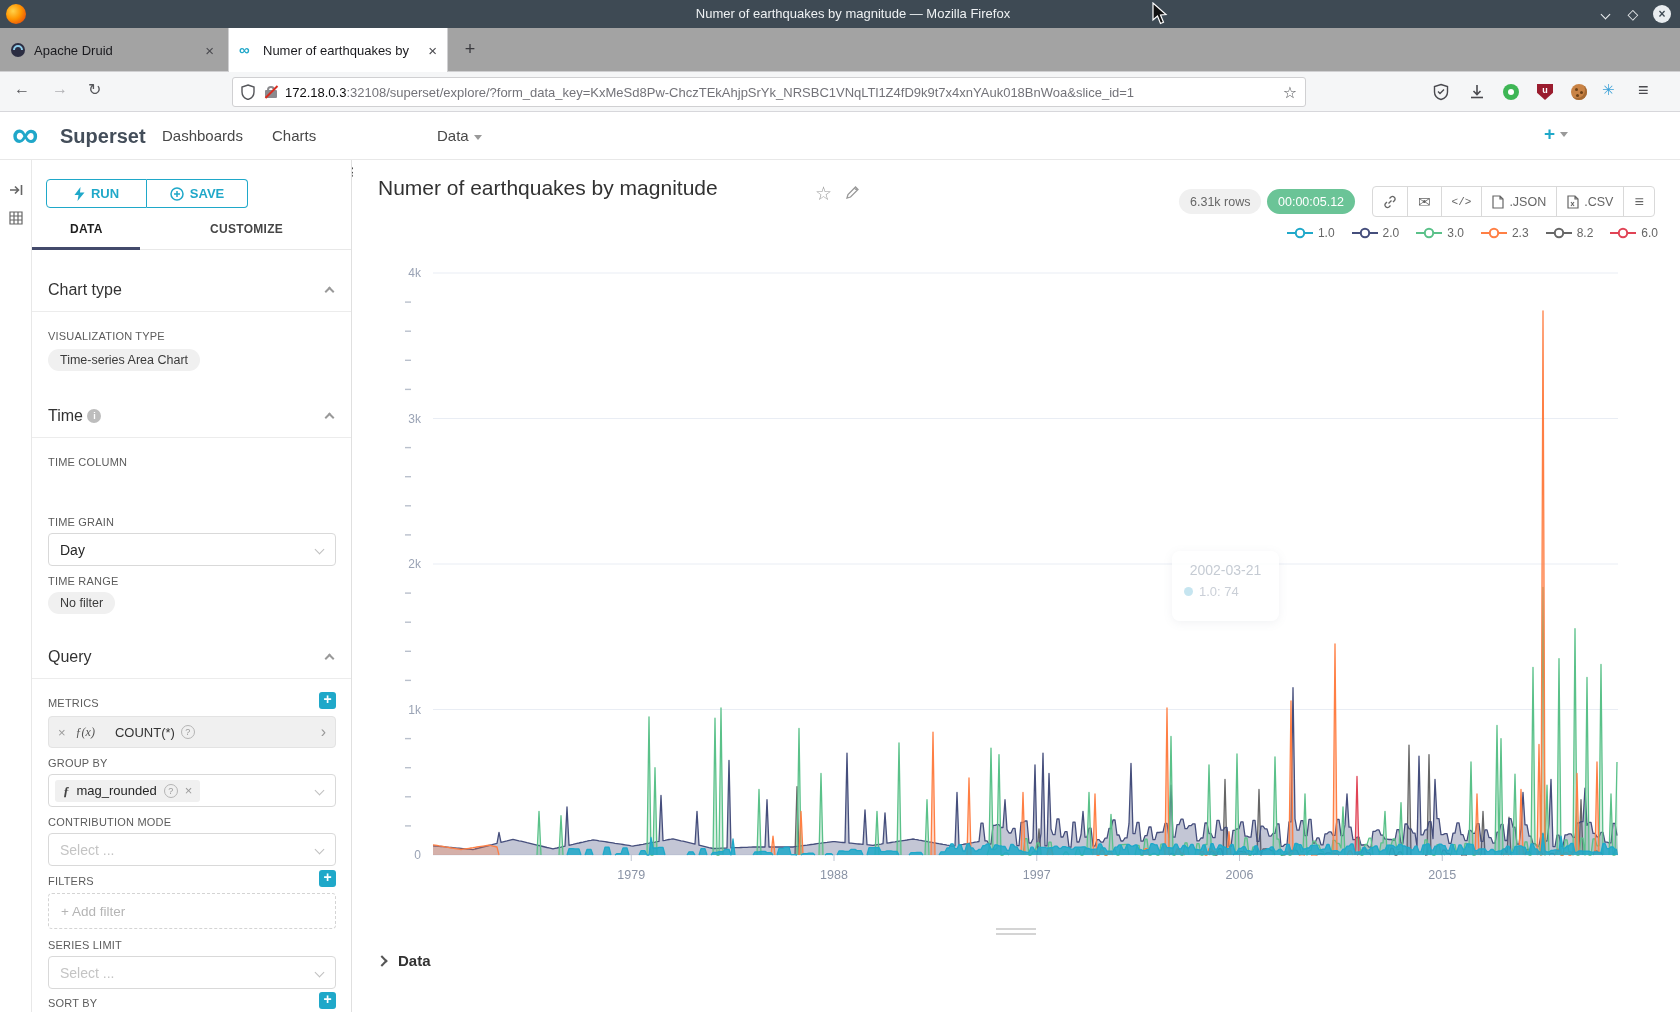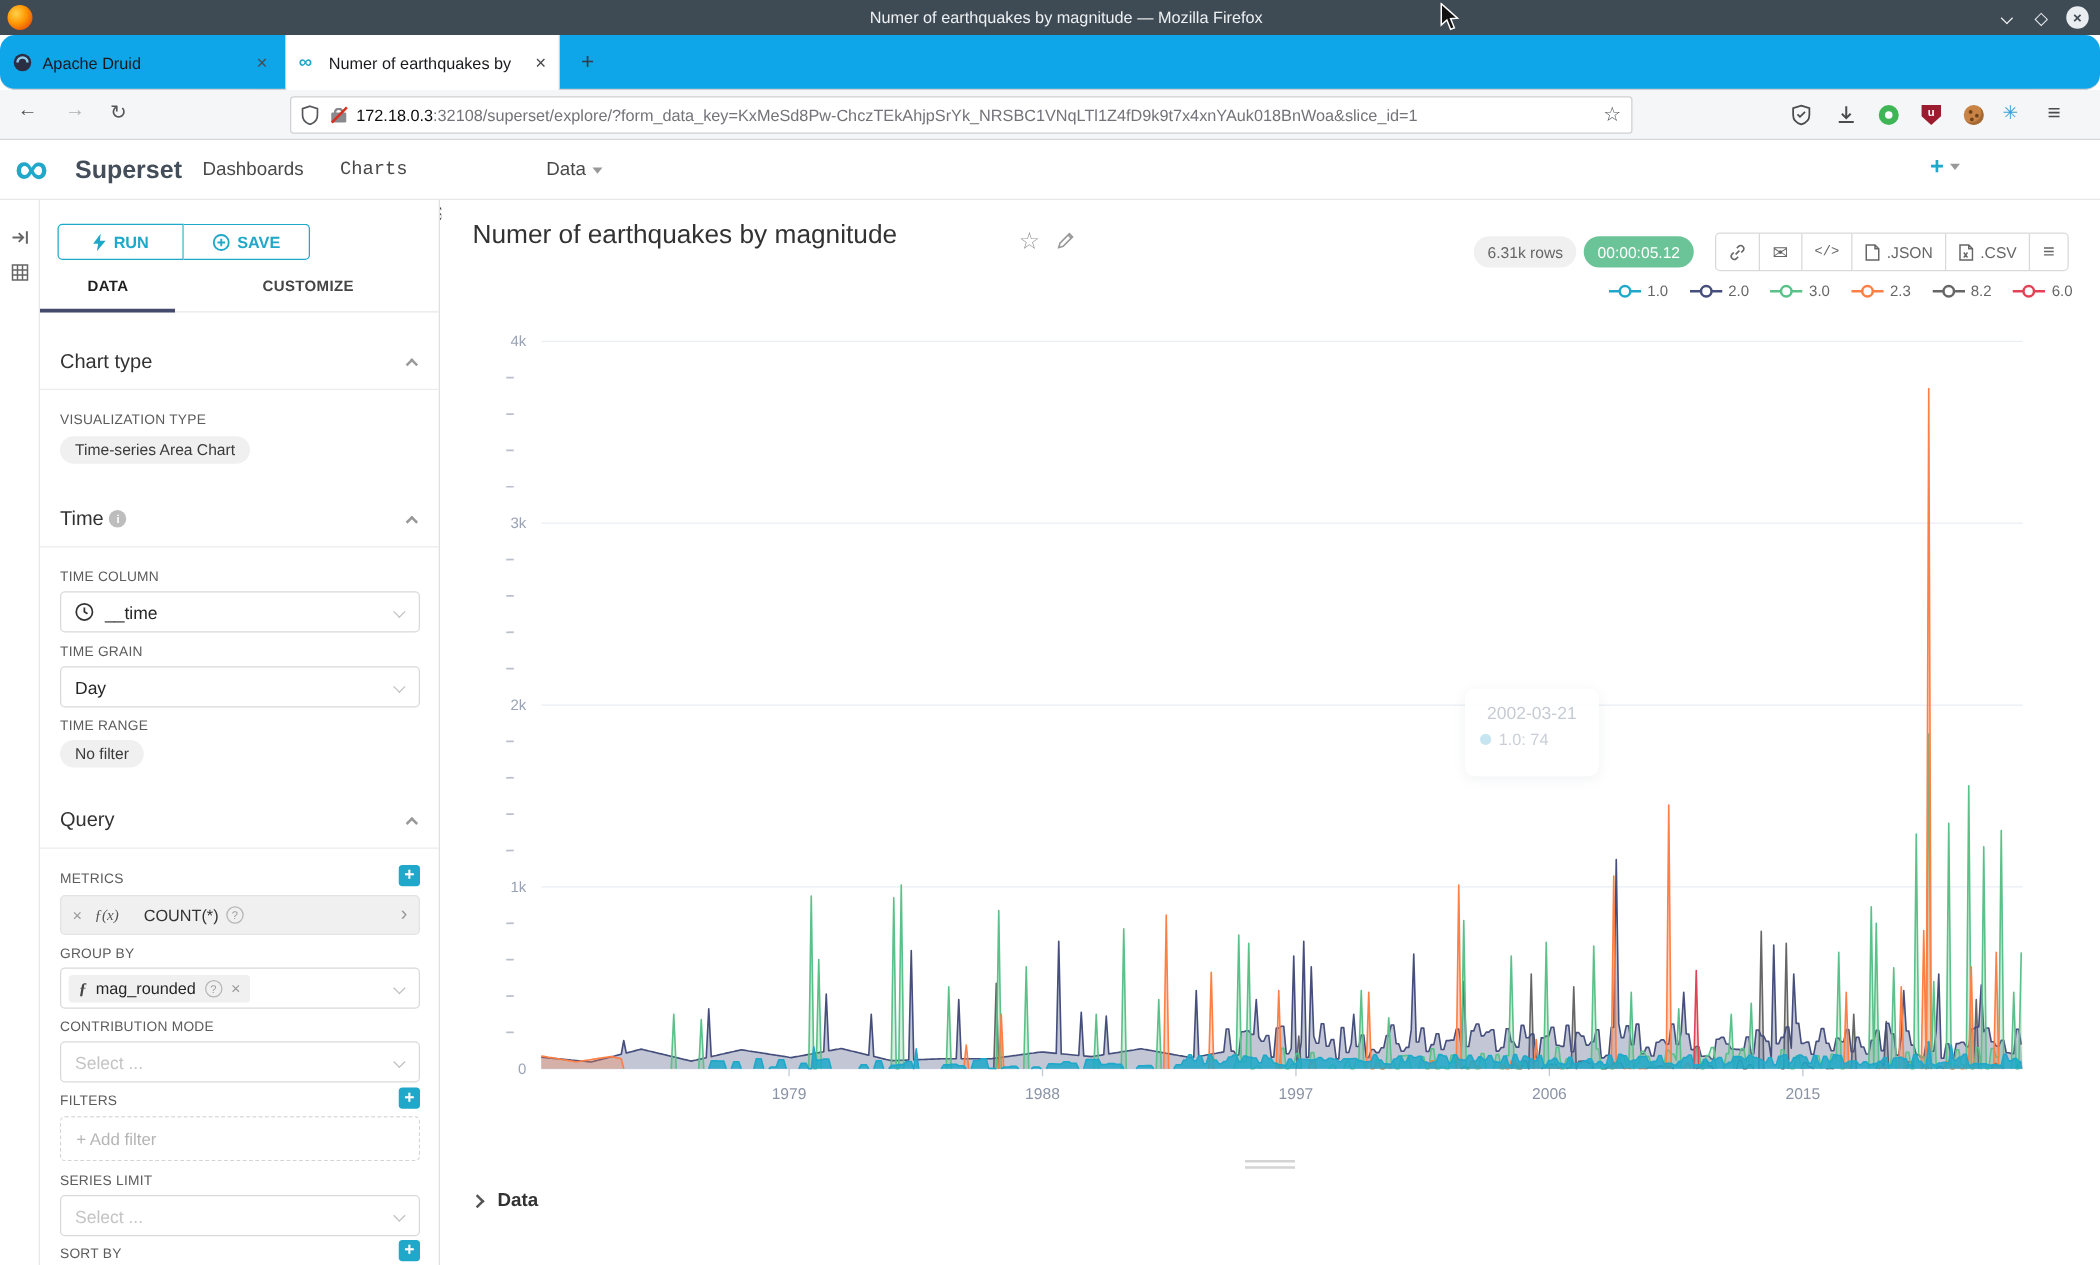--- a/index.html
+++ b/index.html
@@ -11,21 +11,21 @@
   #titlebar { position:absolute; left:0; top:0; width:1680px; height:28px; background:#3e4a54; color:#f5f5f5; }
   #titlebar .title { position:absolute; left:0; right:0; top:6px; text-align:center; font-size:13px; color:#eef1f3;padding-left:26px; }
   .ff-logo { position:absolute; left:6px; top:4px; width:20px; height:20px; border-radius:50%;
              background:radial-gradient(circle at 35% 35%, #ffd24a 0%, #ff9500 45%, #e8540c 80%); }
   .winbtn { position:absolute; top:5px; width:18px; height:18px; color:#eef1f3; text-align:center; line-height:18px; font-size:13px; }
   .close-circle { border-radius:50%; background:#e9edf0; color:#3e4a54; font-weight:bold; font-size:12px; }
   .chev { display:inline-block; width:7px; height:7px; border-right:1.6px solid #bfbfbf; border-bottom:1.6px solid #bfbfbf; transform:rotate(45deg); }
   .chev-up { display:inline-block; width:7px; height:7px; border-left:2px solid #999; border-top:2px solid #999; transform:rotate(45deg); }
   .winchev { display:inline-block; width:7px; height:7px; border-right:1.6px solid #eef1f3; border-bottom:1.6px solid #eef1f3; transform:rotate(45deg); margin-top:3px; }
 
-  #tabbar { position:absolute; left:0; top:28px; width:1680px; height:44px; background:#0ea5e9; border-bottom:1px solid #d0d0d2;border-radius:12px; }
+  #tabbar { position:absolute; left:0; top:28px; width:1680px; height:44px; background:#a3a3a3; border-bottom:1px solid #d0d0d2; }
   .tab { position:absolute; top:0; height:44px; display:flex; align-items:center; padding:0 10px; font-size:13px; color:#1a1a1e; }
   .tab.active { background:#fff; border-left:1px solid #d0d0d2; border-right:1px solid #d0d0d2; }
   .tab .fav { width:16px; height:16px; margin-right:8px; flex:0 0 16px; }
   .tab .x { margin-left:12px; color:#4a4a4f; font-size:15px; }
   .newtab { position:absolute; top:10px; width:24px; height:24px; text-align:center; line-height:22px; font-size:18px; color:#3a3a3e; }
 
   #urlrow { position:absolute; left:0; top:72px; width:1680px; height:40px; background:#f5f6f7; border-bottom:1px solid #d7d7db; }
   .navarrow { position:absolute; top:8px; font-size:16px; color:#55565a; }
   #urlfield { position:absolute; left:232px; top:5px; width:1074px; height:30px; background:#fff; border:1px solid #d0d0d2; border-radius:3px; display:flex; align-items:center; padding:0 8px; }
   #urlfield .urltext { font-size:13px; color:#737379; white-space:nowrap; overflow:hidden; }
@@ -147,21 +147,21 @@
         <div style="width:3px;height:3px;border-radius:50%;background:#6e4218;margin:4px 0 0 4px; box-shadow:5px 3px 0 #6e4218, 1px 6px 0 #6e4218;"></div>
       </div>
     <div class="tool-ic" style="left:1602px; top:9px; font-size:15px; color:#3aa0d8;">✳</div>
     <div class="tool-ic" style="left:1638px; top:8px; font-size:18px; color:#4a4a4f;">≡</div>
   </div>
 
   <div id="snav">
     <span class="brandmark">∞</span>
     <span class="brand">Superset</span>
     <span class="snav-item" style="left:162px;">Dashboards</span>
-    <span class="snav-item" style="left:272px;font-family:Liberation Mono, monospace;">Charts</span>
+    <span class="snav-item" style="left:272px;">Charts</span>
     <span class="snav-item" style="left:345px;margin-top:36px;"><span>SQL Lab</span><span class="caret-dn"></span></span>
     <span class="snav-item" style="left:437px;"><span>Data</span><span class="caret-dn"></span></span>
     <span class="snav-item" style="left:1544px; color:#1FA8C9; font-weight:bold; font-size:19px; top:11px;"><span>+</span><span class="caret-dn"></span></span>
     <span class="snav-item" style="left:1592px;margin-top:32px;"><span>Settings</span><span class="caret-dn"></span></span>
   </div>
 
   <div id="leftrail">
     <svg style="position:absolute; left:8px; top:22px;" width="16" height="16" viewBox="0 0 16 16">
         <path d="M2 8 H10 M7 4.5 L10.5 8 L7 11.5" fill="none" stroke="#666" stroke-width="1.6"></path>
         <path d="M13.5 3 V13" stroke="#666" stroke-width="1.6"></path>
@@ -195,28 +195,20 @@
     <span class="chev-up" style="position:absolute; left:294px; top:128px;"></span>
     <div class="sect-hr" style="top:151px;"></div>
     <div class="flabel" style="top:170px;">VISUALIZATION TYPE</div>
     <span class="gpill" style="position:absolute; left:16px; top:189px;">Time-series Area Chart</span>
 
     <div class="sect" style="top:247px;"><span>Time</span> <span class="icirc">i</span></div>
     <span class="chev-up" style="position:absolute; left:294px; top:254px;"></span>
     <div class="sect-hr" style="top:277px;"></div>
 
     <div class="flabel" style="top:296px;">TIME COLUMN</div>
-    <div class="sel" style="top:313px;">
-      <svg width="15" height="15" viewBox="0 0 15 15" style="margin-right:9px;">
-          <circle cx="7.5" cy="7.5" r="6.5" fill="none" stroke="#333" stroke-width="1.4"></circle>
-          <path d="M7.5 4 V7.5 L10 9" fill="none" stroke="#333" stroke-width="1.4"></path>
-        </svg>
-      <span>__time</span>
-      <span class="chev"></span>
-    </div>
 
     <div class="flabel" style="top:356px;">TIME GRAIN</div>
     <div class="sel" style="top:373px;">
       <span>Day</span>
       <span class="chev"></span>
     </div>
 
     <div class="flabel" style="top:415px;">TIME RANGE</div>
     <span class="gpill" style="position:absolute; left:16px; top:432px;">No filter</span>
 

